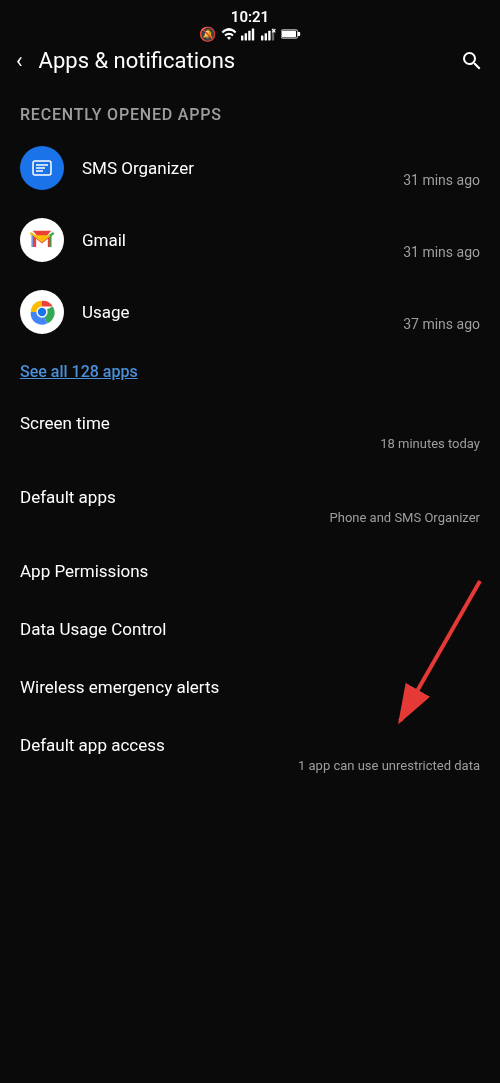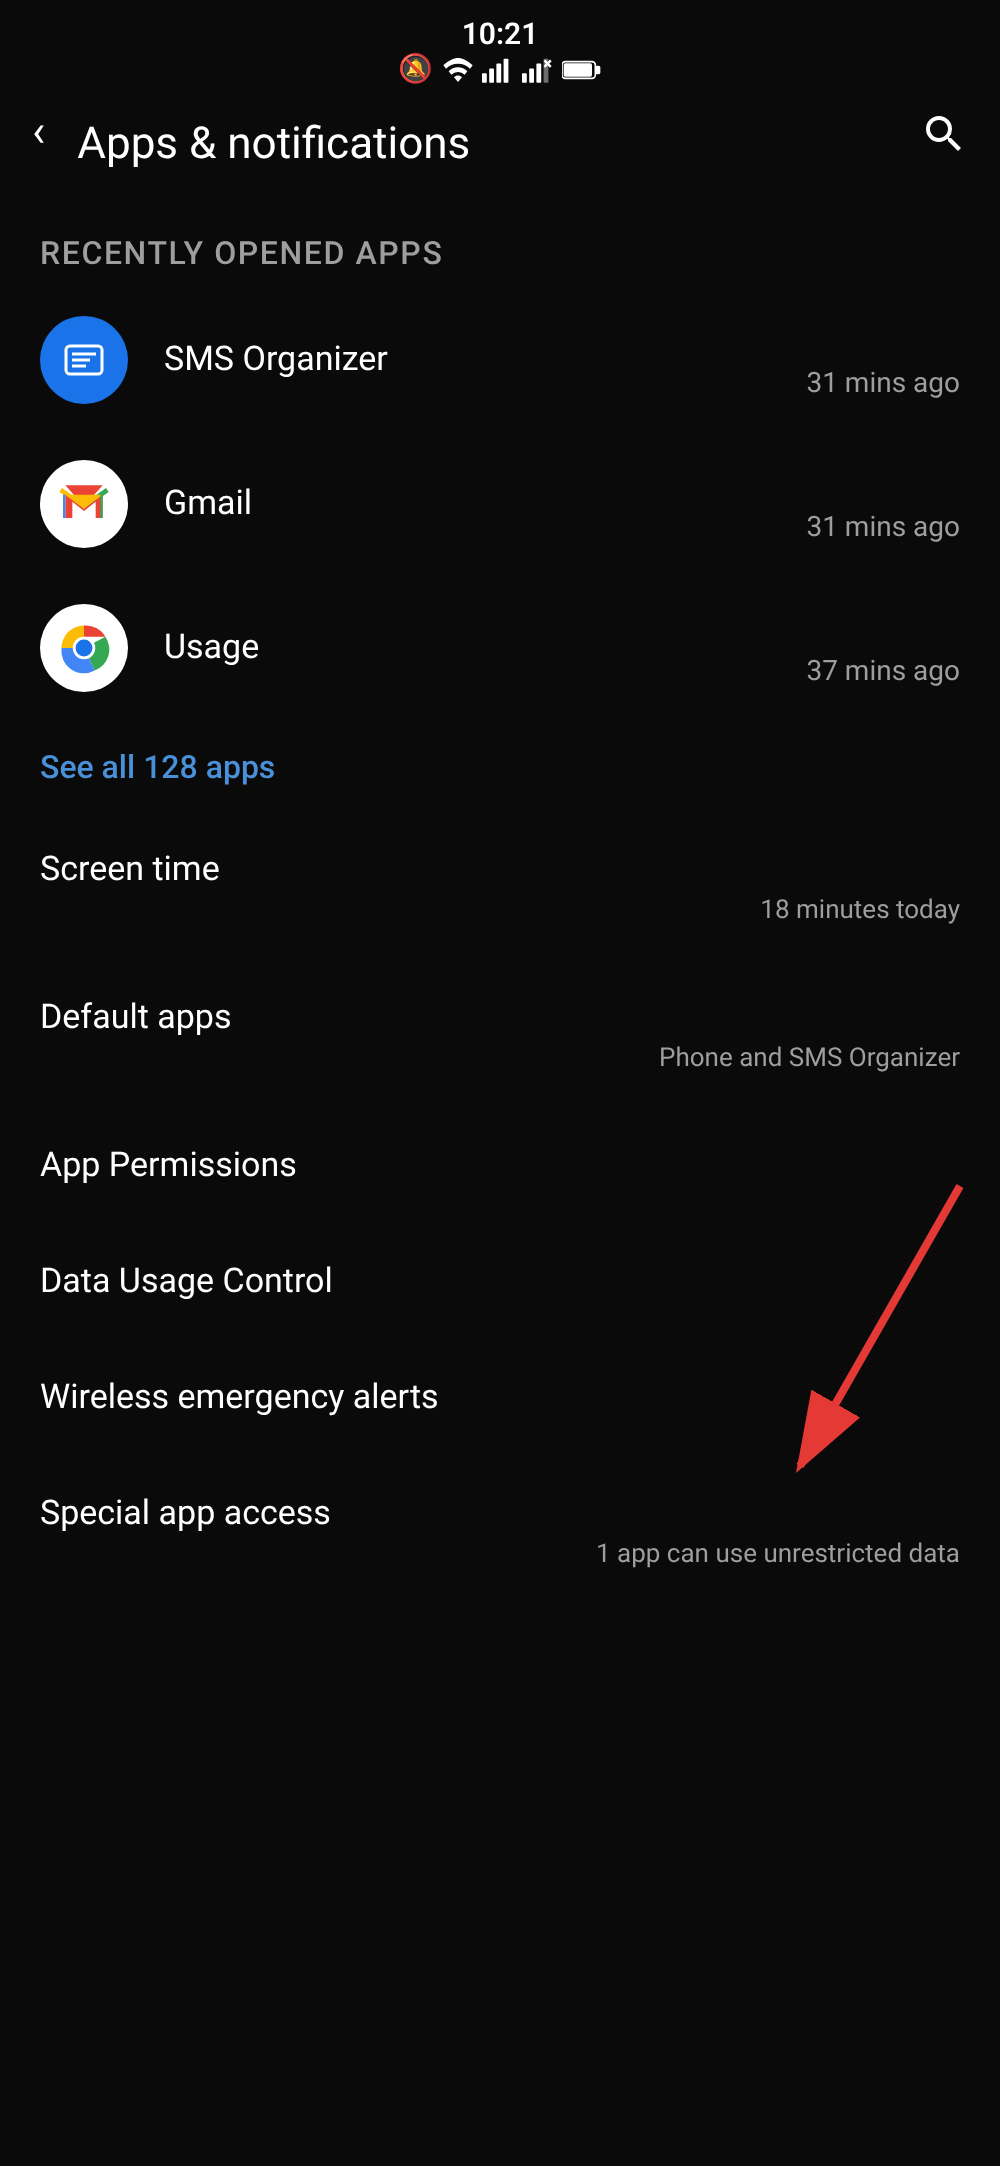--- a/index.html
+++ b/index.html
@@ -55,21 +55,20 @@
     .header-back {
       color: #fff;
       font-size: 22px;
       cursor: pointer;
     }
 
     .header-title {
       font-size: 22px;
       font-weight: 400;
       color: #fff;
-      margin-top: 12px;
     }
 
     .section-label {
       padding: 20px 20px 8px 20px;
       font-size: 16px;
       font-weight: 500;
       color: #9e9e9e;
       letter-spacing: 0.8px;
     }
 
@@ -114,20 +113,21 @@
       color: #9e9e9e;
       margin-top: 23px;
     }
 
     .see-all-link {
       padding: 14px 20px;
       font-size: 16px;
       color: #4a90d9;
       font-weight: 500;
       cursor: pointer;
+      text-decoration: underline;
     }
 
     .menu-item {
       padding: 18px 20px;
       cursor: pointer;
     }
 
     .menu-item-title {
       font-size: 17px;
       color: #fff;
@@ -297,21 +297,21 @@
 
     <div class="menu-item">
       <div class="menu-item-title">Data Usage Control</div>
     </div>
 
     <div class="menu-item">
       <div class="menu-item-title">Wireless emergency alerts</div>
     </div>
 
     <div class="menu-item">
-      <div class="menu-item-title">Special app access</div>
+      <div class="menu-item-title">Default app access</div>
       <div class="menu-item-subtitle">1 app can use unrestricted data</div>
     </div>
 
   </div>
 
   <svg class="red-arrow-overlay" style="position:absolute; bottom: 30px; right: 0px; width: 220px; height: 200px; pointer-events: none;" viewBox="0 0 220 200">
     <defs>
       <marker id="arrowhead" markerWidth="10" markerHeight="7" refX="9" refY="3.5" orient="auto">
         <polygon points="0 0, 10 3.5, 0 7" fill="#e53935"></polygon>
       </marker>

